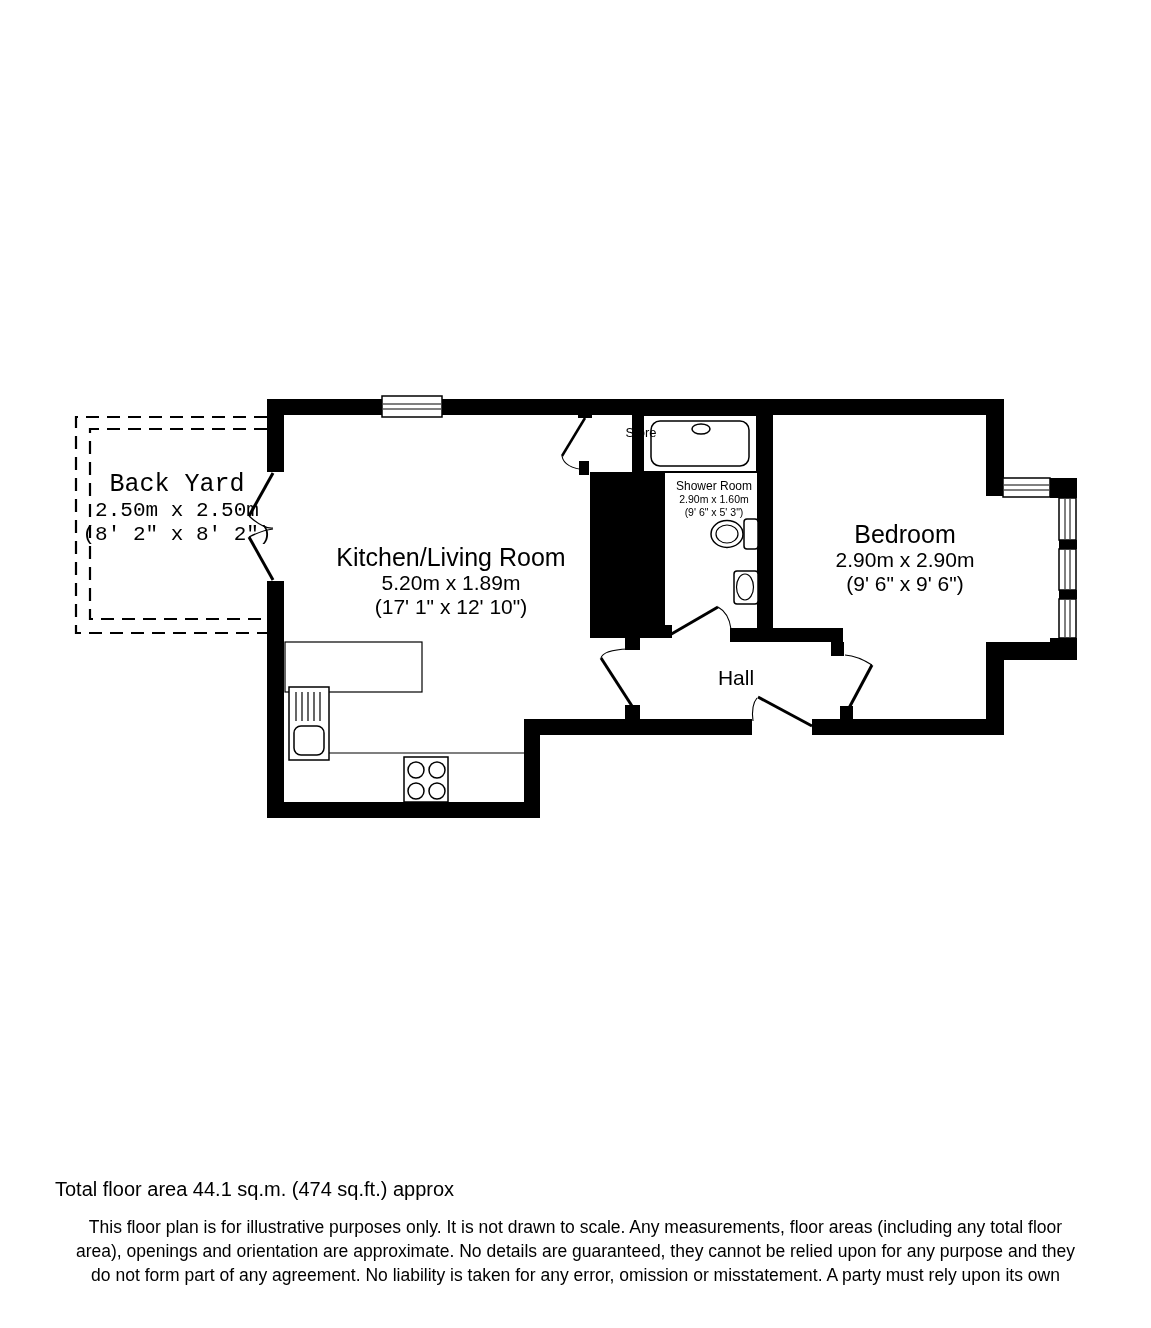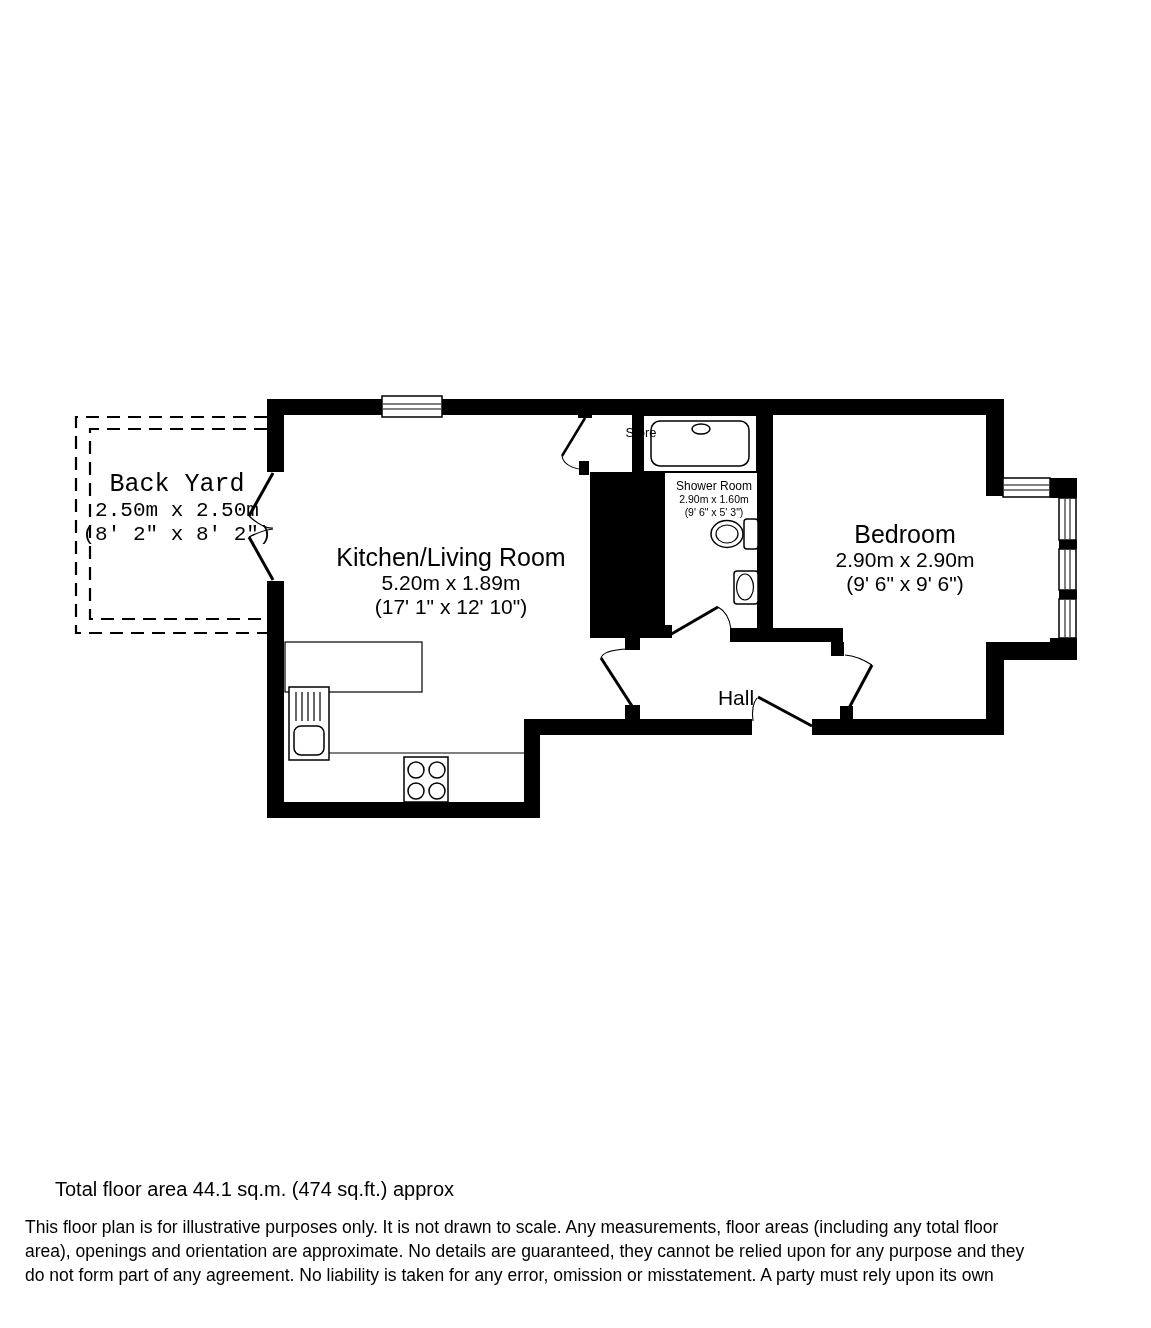--- a/index.html
+++ b/index.html
@@ -10,21 +10,21 @@
               white-space:nowrap;line-height:1.12;}
   .room-title{font-size:25px;}
   .room-dims{font-size:21px;}
   .room-label.small .room-title{font-size:12px;}
   .room-label.small .room-dims{font-size:10.5px;line-height:1.15;}
   .single-label{position:absolute;transform:translate(-50%,-50%);white-space:nowrap;}
   .store-label{font-size:13px;}
   .hall-label{font-size:21px;}
   .footer{position:absolute;left:0;top:1178px;width:1151px;}
   .total-area{position:absolute;left:55px;top:0;font-size:20px;}
-  .disclaimer{position:absolute;left:25px;top:37px;width:1101px;text-align:left;
+  .disclaimer{position:absolute;left:25px;top:37px;width:1101px;text-align:center;
               font-size:17.5px;line-height:24px;}
 </style>
 </head>
 <body>
 
 <div class="page">
 
   <svg class="plan-svg" width="1151" height="1328" viewBox="0 0 1151 1328">
 
     <g fill="none" stroke="#000">
@@ -166,21 +166,21 @@
   </div>
 
   <div class="room-label" style="left:905px;top:558px;">
     <div class="room-title">Bedroom</div>
     <div class="room-dims">2.90m x 2.90m</div>
     <div class="room-dims">(9' 6" x 9' 6")</div>
   </div>
 
   <div class="single-label store-label" style="left:613px;top:432px;margin-left:28px;">Store</div>
 
-  <div class="single-label hall-label" style="left:736px;top:678px;margin-top:20px;">Hall</div>
+  <div class="single-label hall-label" style="left:736px;top:678px;">Hall</div>
 
   <div class="footer">
     <div class="total-area">Total floor area 44.1 sq.m. (474 sq.ft.) approx</div>
     <div class="disclaimer">
       <div>This floor plan is for illustrative purposes only. It is not drawn to scale. Any measurements, floor areas (including any total floor</div>
       <div>area), openings and orientation are approximate. No details are guaranteed, they cannot be relied upon for any purpose and they</div>
       <div>do not form part of any agreement. No liability is taken for any error, omission or misstatement. A party must rely upon its own</div>
     </div>
   </div>
 

